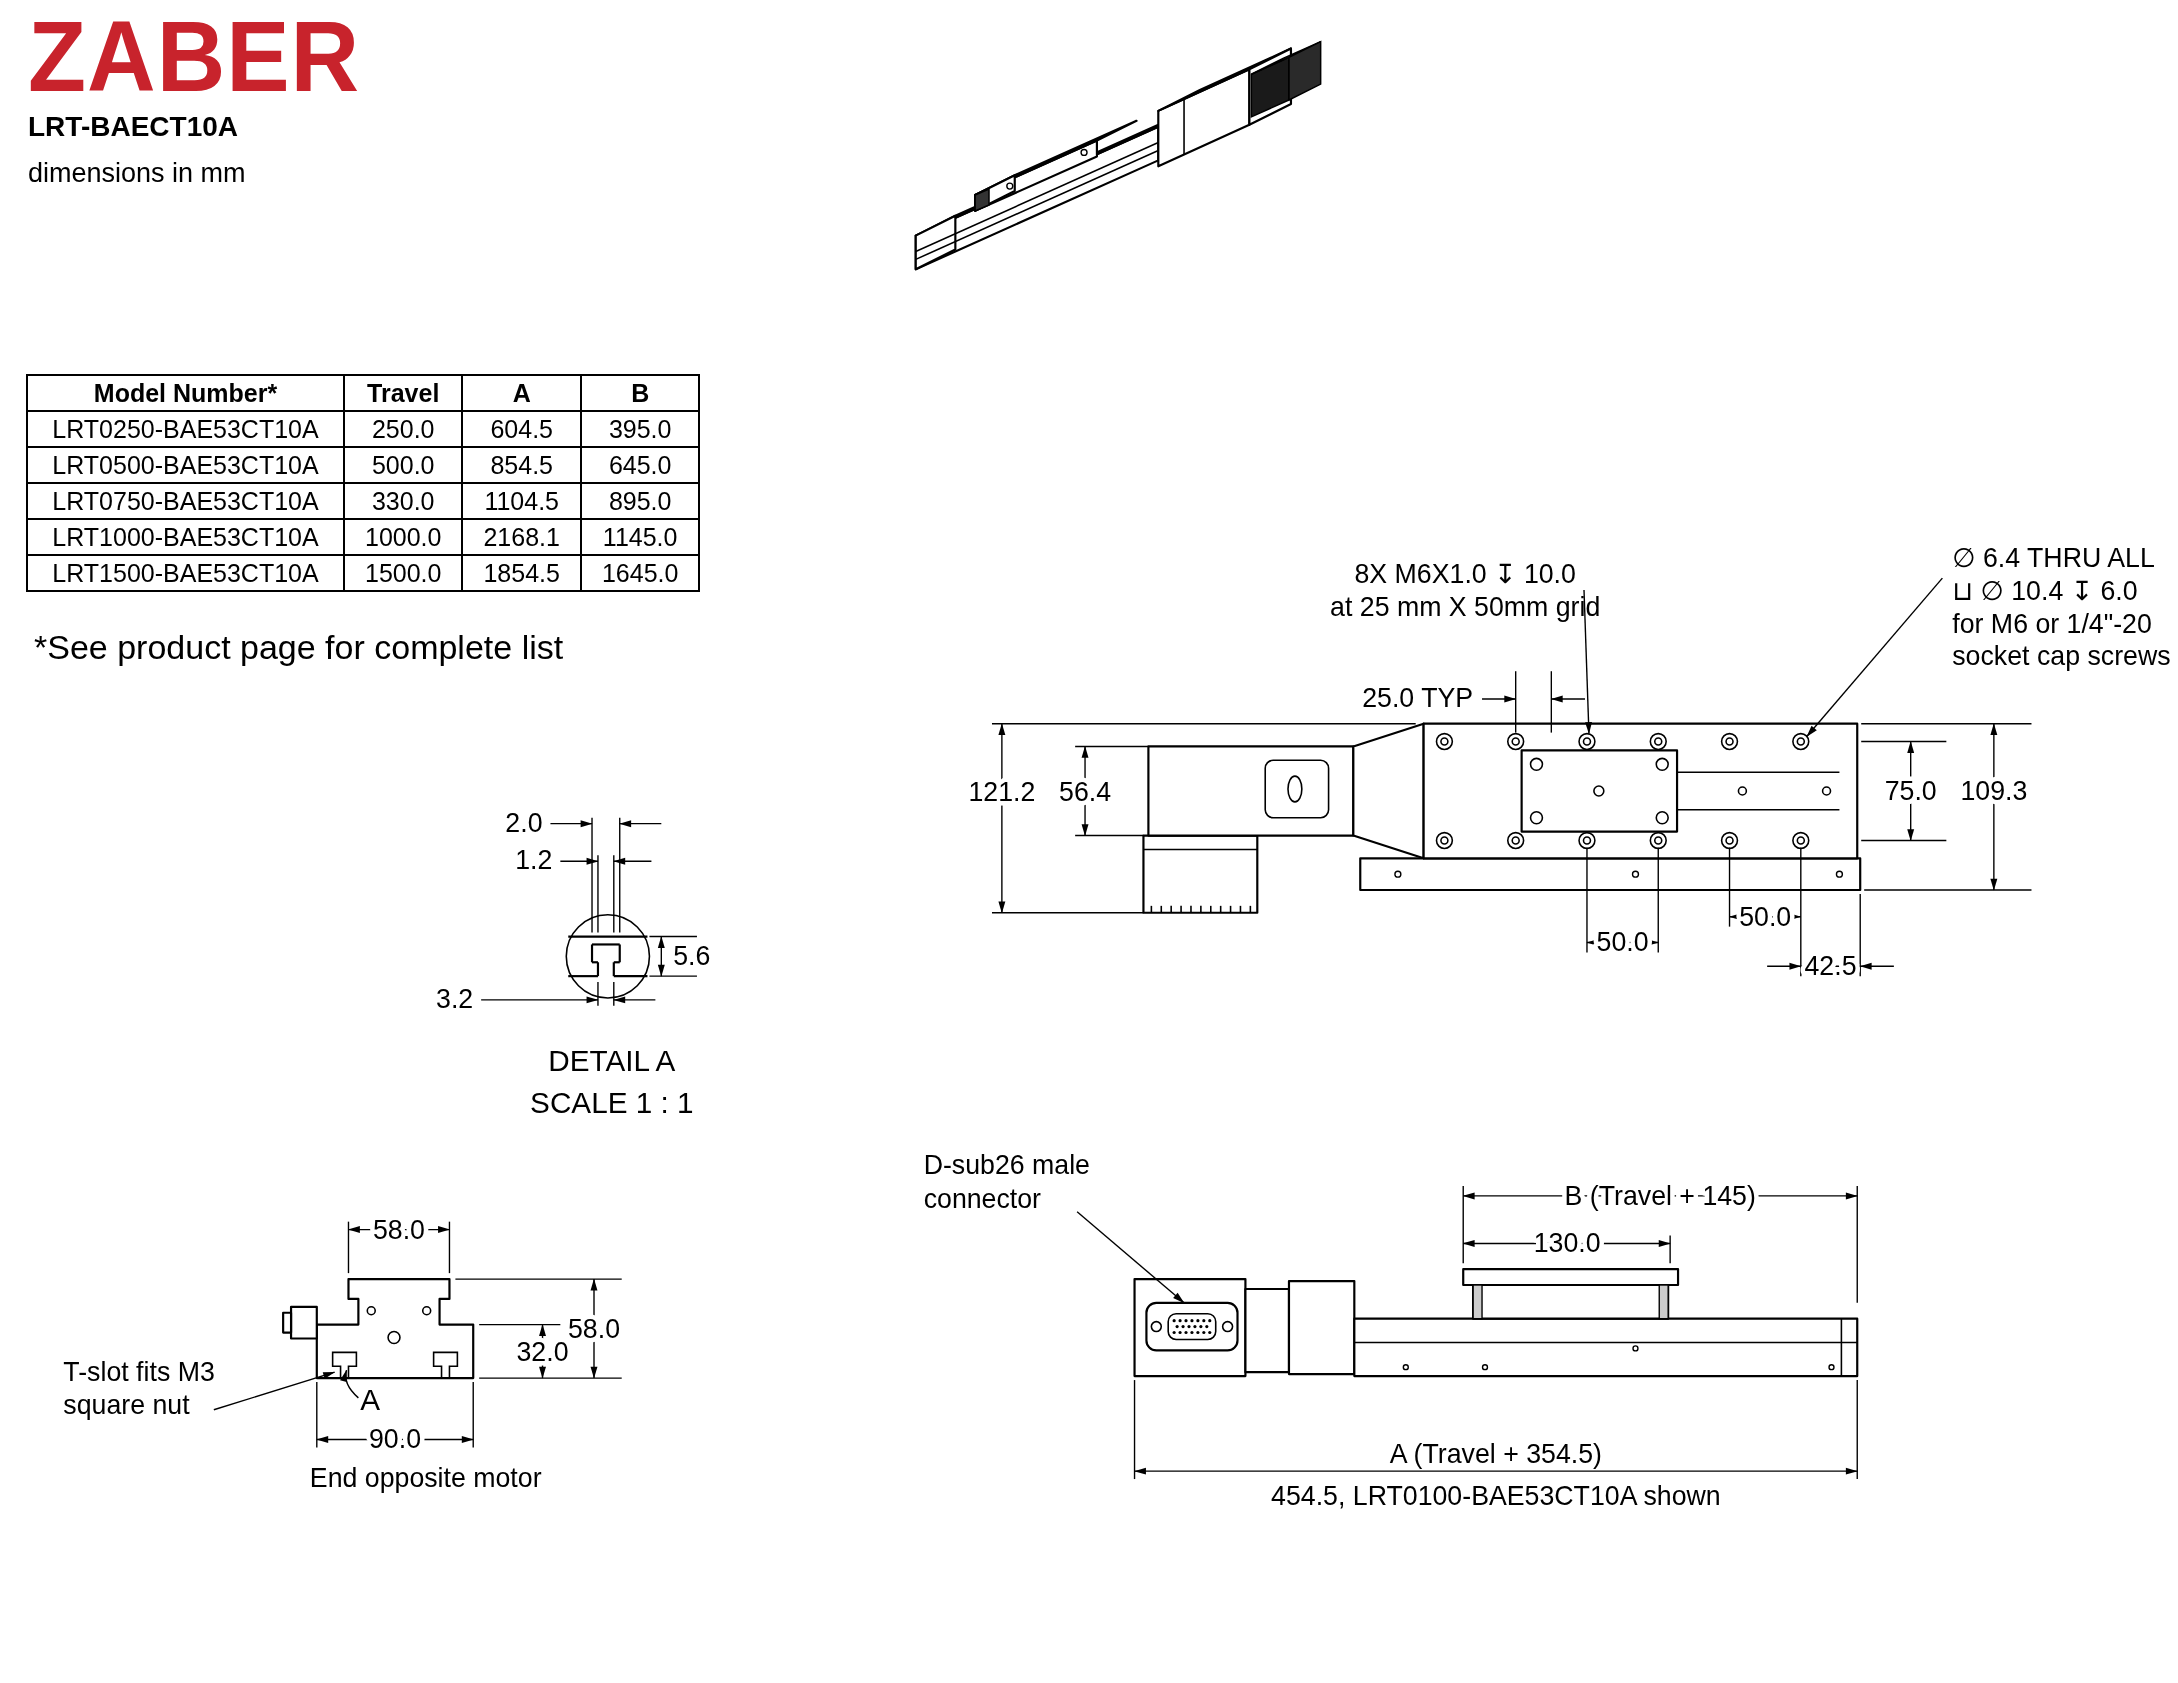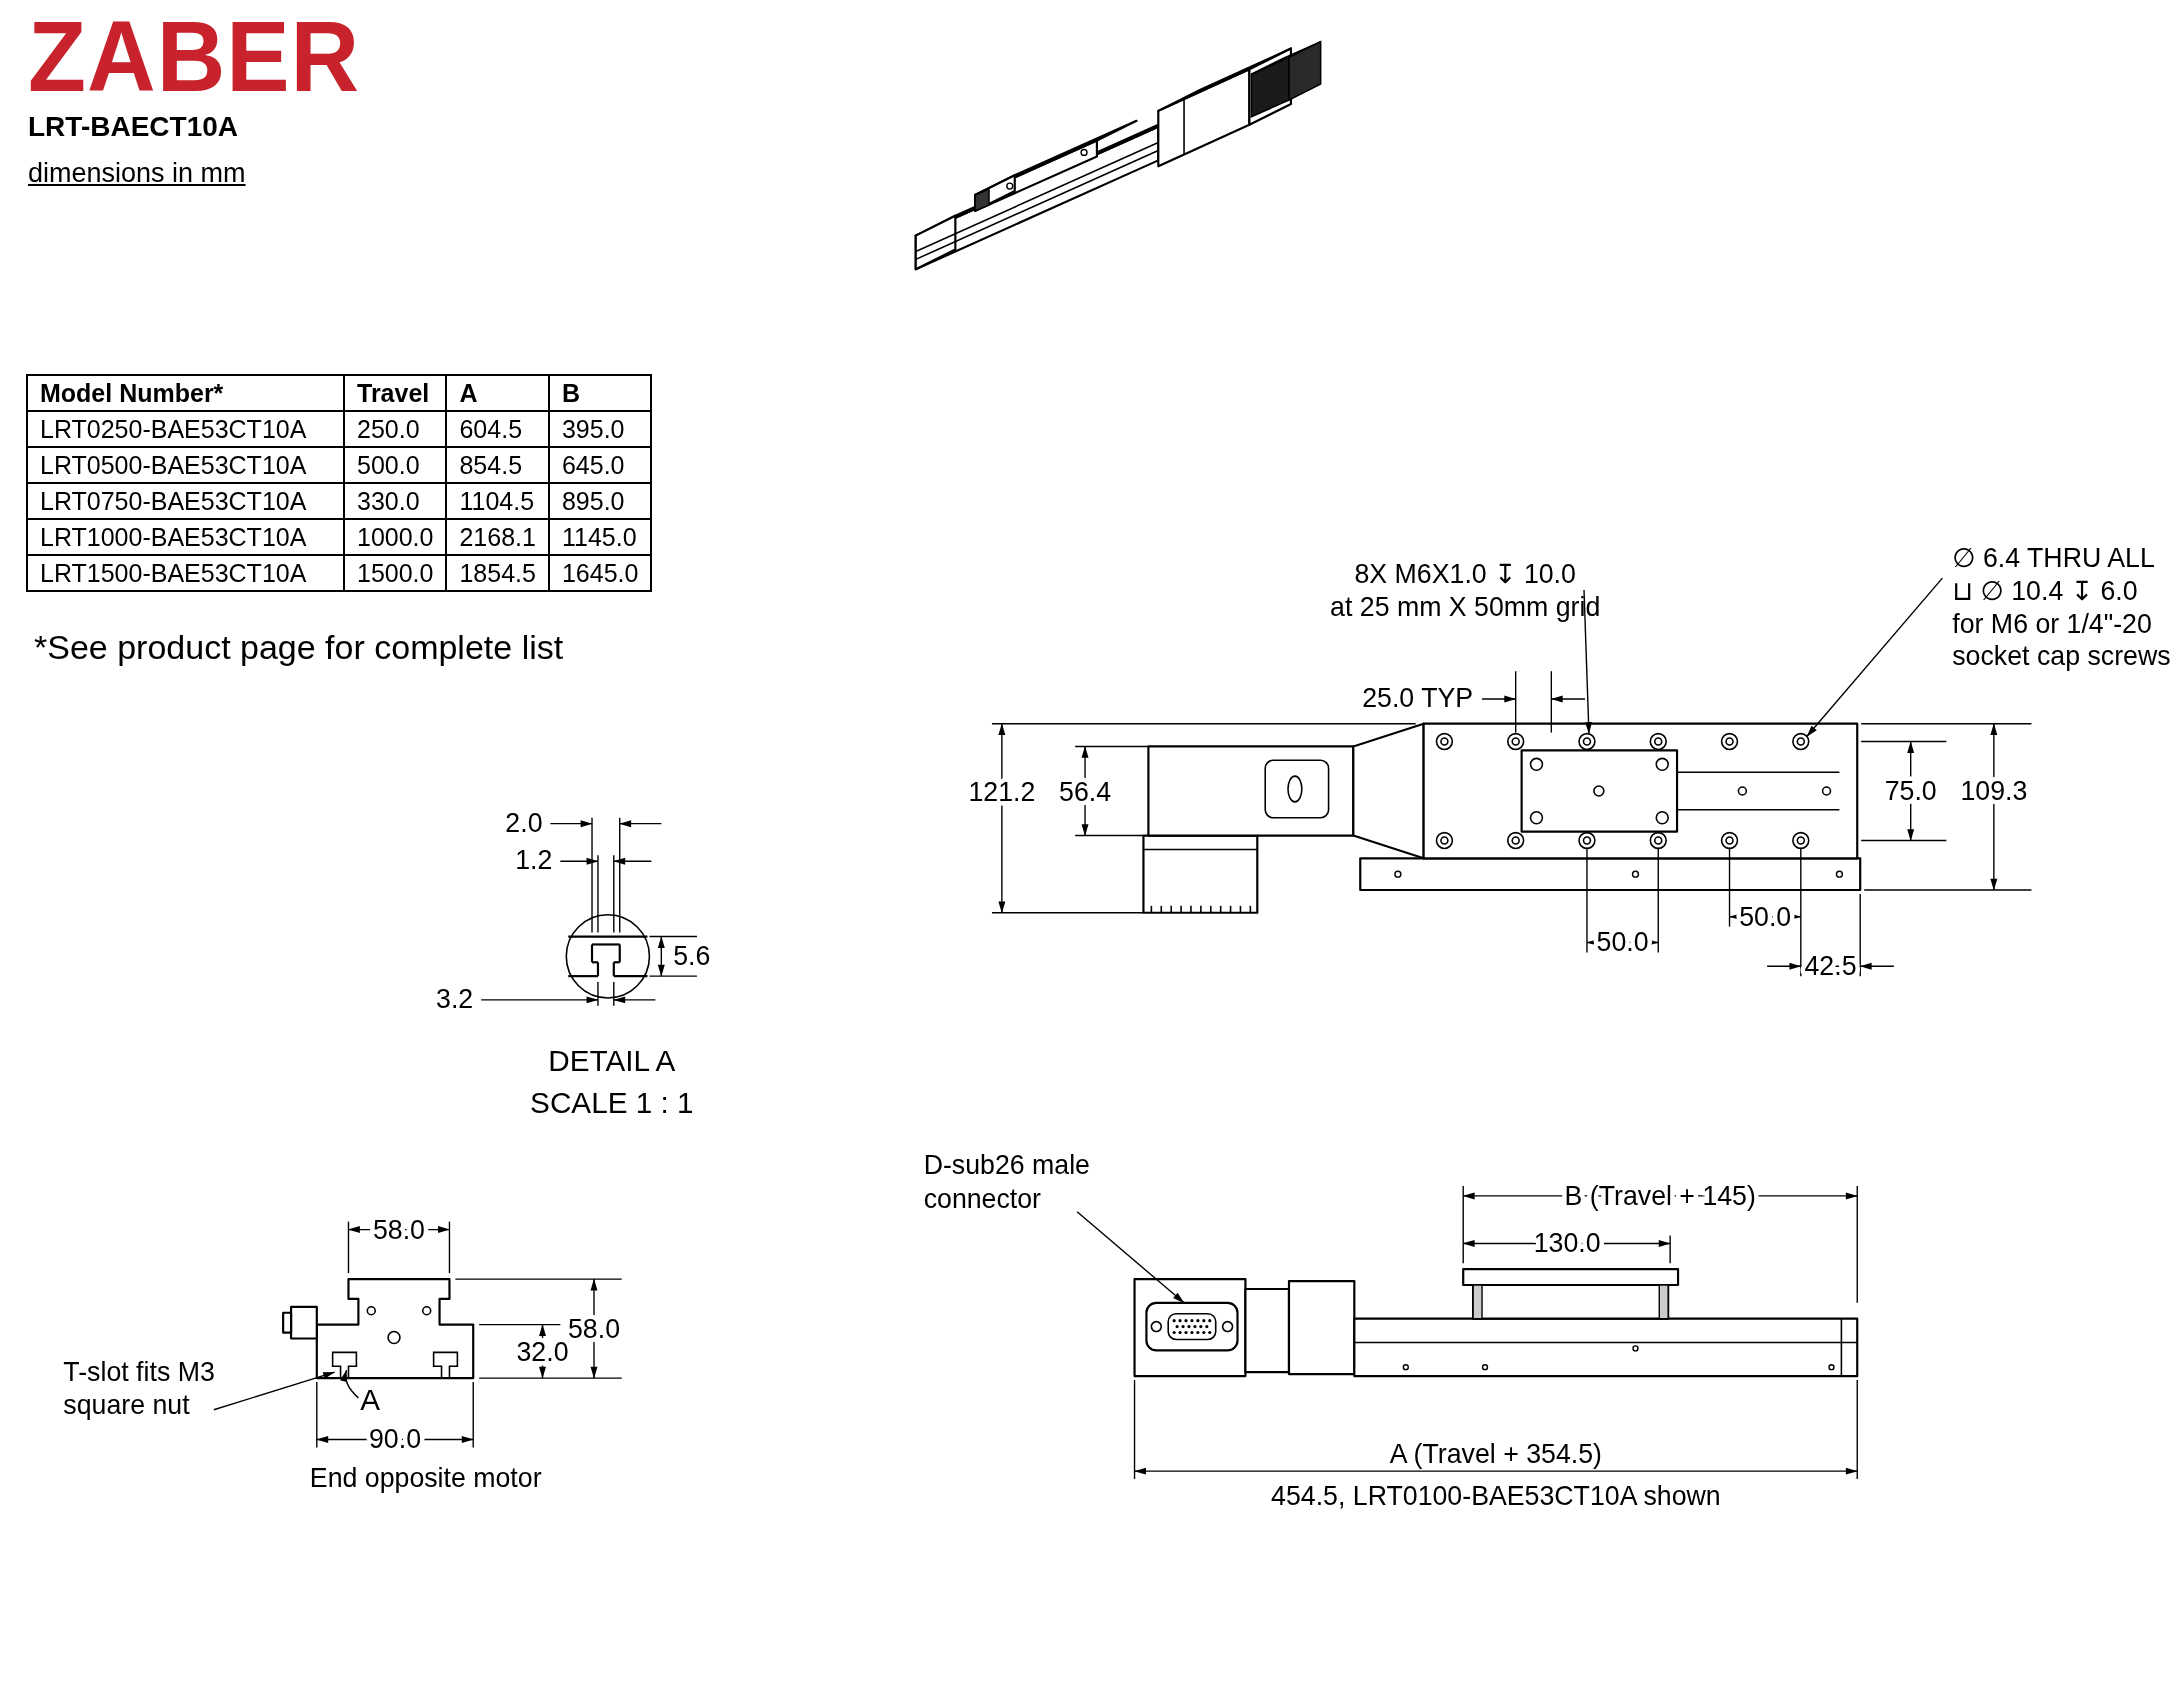--- a/index.html
+++ b/index.html
@@ -4,25 +4,25 @@
 <style>
   html,body { margin:0; padding:0; background:#fff; }
   #page { position:relative; width:2178px; height:1620px; background:#fff;
           font-family:"Liberation Sans","DejaVu Sans",sans-serif; color:#000; overflow:hidden; }
 
   .abs { position:absolute; }
 
   #logo { left:28px; top:6px; font-size:95px; font-weight:800; color:#c8232c;
           letter-spacing:1px; transform:scaleY(1.06); transform-origin:top left; line-height:1; }
   #model { left:28px; top:111px; font-size:28px; font-weight:bold; }
-  #units { left:28px; top:158px; font-size:27px;text-decoration:underline; }
+  #units { left:28px; top:158px; font-size:27px; }
 
   #tablebox { left:26px; top:374px; }
   table { border-collapse:collapse; font-size:25px; }
-  th, td { border:2px solid #000; padding:1px 12px; height:32px; text-align:left; white-space:nowrap; }
+  th, td { border:2px solid #000; padding:1px 20px; height:32px; text-align:center; white-space:nowrap; }
   th { font-weight:bold; }
   col.c1 { width:317px; } col.c2 { width:99px; } col.c3 { width:89px; } col.c4 { width:94px; }
 
   #footnote { left:34px; top:630px; font-size:34px; line-height:34px; }
   #dwg { left:40px; top:1629px; font-size:15px; color:#ec4899; }
 
   svg text { font-family:"Liberation Sans","DejaVu Sans",sans-serif; fill:#000; }
   .t27 { font-size:27px; }
   .t30 { font-size:30px; }
   .mid { text-anchor:middle; }

